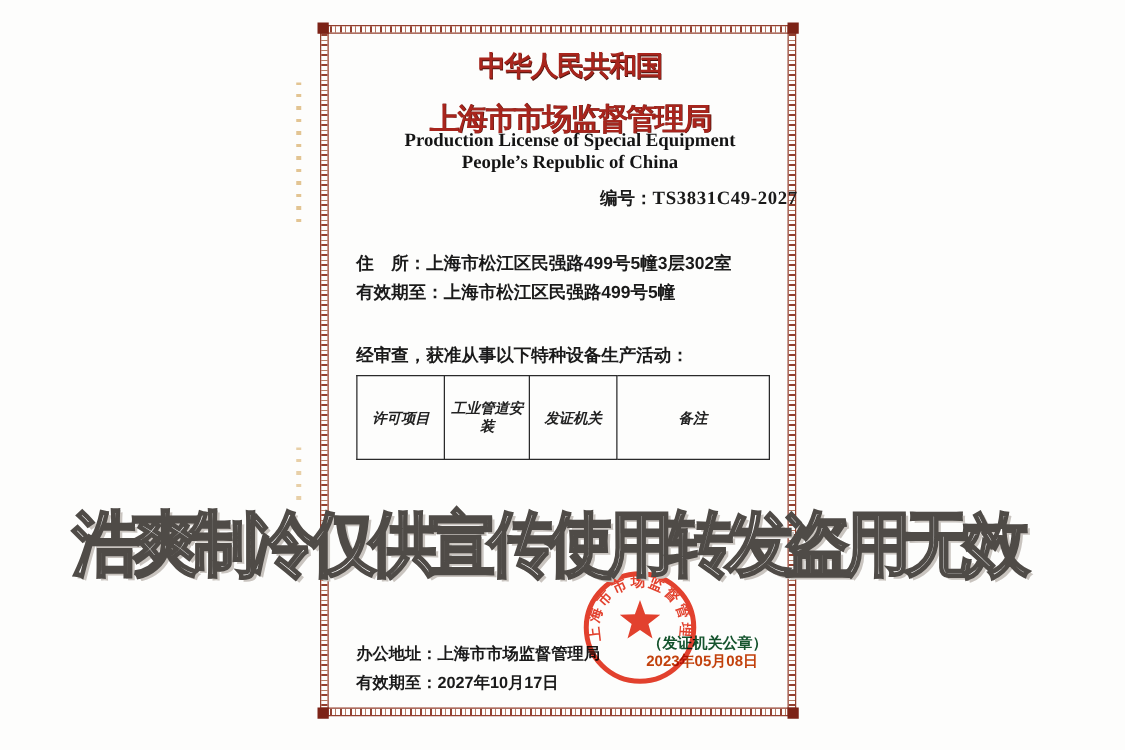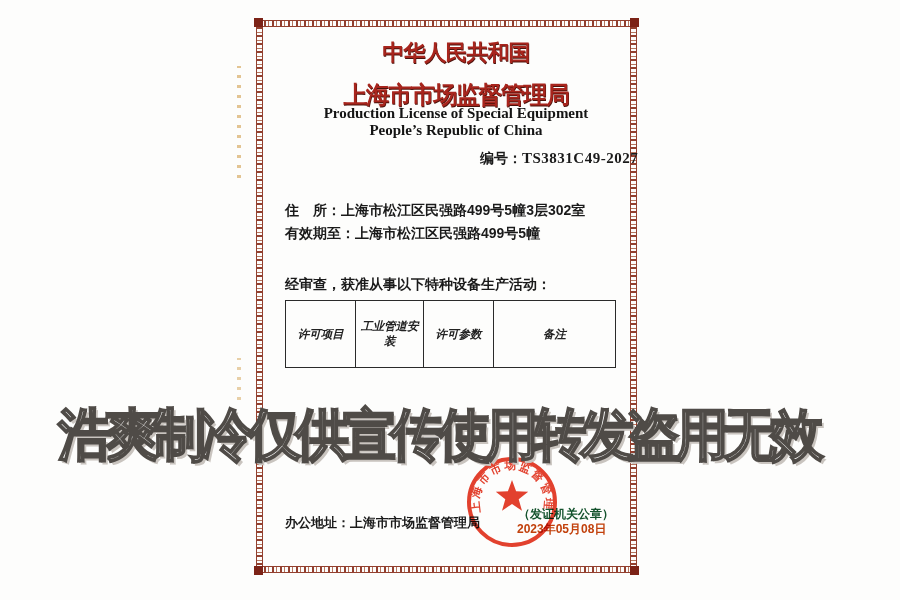--- a/index.html
+++ b/index.html
@@ -102,28 +102,31 @@
     <span>有效期至：</span><span>上海市松江区民强路499号5幢</span>
   </div>
 
   <div class="line approve">经审查，获准从事以下特种设备生产活动：</div>
 
   <table class="lic">
     <tbody>
         <tr>
       <th class="cw1">许可项目</th>
       <th class="cw2">工业管道安装</th>
-      <th class="cw3">许可参数</th>
+      <th class="cw3">发证机关</th>
       <th class="cw4">备注</th>
     </tr>
   </tbody>
     </table>
 
   <div class="line issuer">
     <span>办公地址：</span><span>上海市市场监督管理局</span>
+  </div>
+  <div class="line valid">
+    <span>有效期至：</span><span>2027年10月17日</span>
   </div>
 
   <svg class="seal" width="112" height="116" viewBox="0 0 112 116">
     <defs>
       <path id="sealArc" d="M 25,67.3 A 33,33 0 1 1 87,67.3" fill="none"></path>
     </defs>
     <circle cx="56" cy="56" r="43" fill="none" stroke="#e2311c" stroke-width="4"></circle>
     <polygon points="56,34 60.1,45.3 72.2,45.7 62.7,53.2 66,64.8 56,58 46,64.8 49.3,53.2 39.8,45.7 51.9,45.3" fill="#e2311c"></polygon>
     <text font-size="11.5" fill="#e2311c" font-weight="bold" letter-spacing="2.2" font-family="DejaVu Sans, Liberation Sans, sans-serif">
       <textPath href="#sealArc" startOffset="1">上海市市场监督管理局</textPath>

